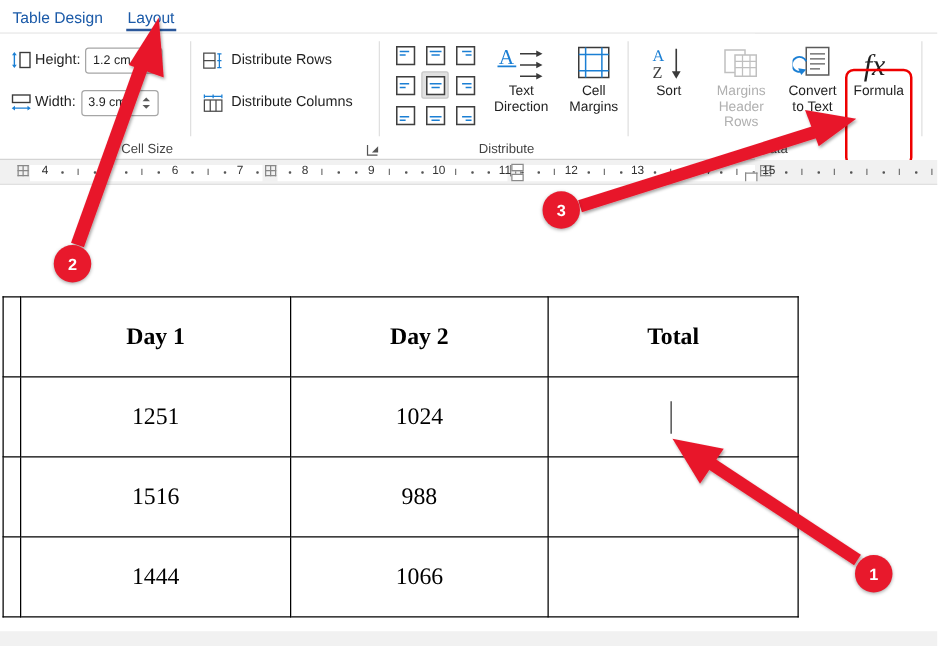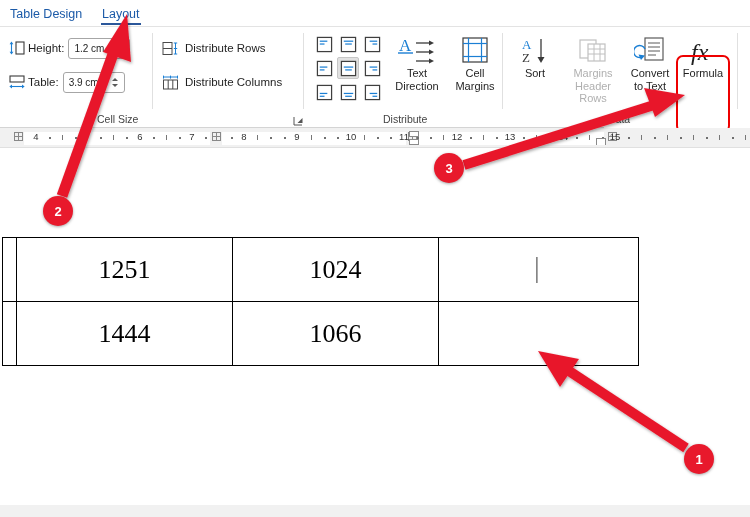--- a/index.html
+++ b/index.html
@@ -145,21 +145,21 @@
   
   .wtable{
     position:absolute; left:2px; top:89px;
     border-collapse:collapse;
     font-family:"Liberation Serif", serif;
   }
   .wtable td{
     border:1.3px solid #000;
     height:64px;
     text-align:center; vertical-align:middle;
-    font-size:26px; color:#000;
+    font-size:19px; color:#000;
     padding:0;
   }
   .wtable td.c0{ width:14px; }
   .wtable td.c1{ width:216px; }
   .wtable td.c2{ width:206px; }
   .wtable td.c3{ width:200px; }
   .wtable tr.head td{ font-weight:bold; font-size:19px; }
 
   .caret-cell{ position:relative; }
   .caret-cell::after{
@@ -217,21 +217,21 @@
 
   <div class="cellsize-row" style="left:8px; top:44px;">
     <span class="cs-icon">
       <svg viewBox="0 0 18 16" width="18" height="16">
         <rect x="2" y="2" width="14" height="6" fill="none" stroke="#3a3a3a" stroke-width="1.1"></rect>
         <line x1="3" y1="12.5" x2="15" y2="12.5" stroke="#1b7fd4" stroke-width="1.1"></line>
         <path d="M1.4 12.5 L4 10.6 L4 14.4 Z" fill="#1b7fd4"></path>
         <path d="M16.6 12.5 L14 10.6 L14 14.4 Z" fill="#1b7fd4"></path>
       </svg>
     </span>
-    <span class="cs-lab">Table:</span>
+    <span class="cs-lab">Width:</span>
     <span class="spin">
       <span class="val">3.9 cm</span>
       <span class="arrows">
         <span class="caretup"></span>
         <span class="caretdn"></span>
       </span>
     </span>
   </div>
 
   <div class="grp-sep" style="left:152px;"></div>
@@ -502,25 +502,37 @@
   <div class="rt-bar" style="left:745px;"></div>
 
   <div class="indent-top" style="left:409px; top:3px;"></div>
   <div class="indent-bot" style="left:409px; top:11px;"></div>
   <div class="indent-home" style="left:596px; top:10px;"></div>
 </div>
 
 <div class="page">
   <table class="wtable">
     <tbody>
+        <tr class="head">
+      <td class="c0"></td>
+      <td class="c1">Day 1</td>
+      <td class="c2">Day 2</td>
+      <td class="c3">Total</td>
+    </tr>
     <tr>
       <td class="c0"></td>
       <td class="c1">1251</td>
       <td class="c2">1024</td>
       <td class="c3 caret-cell"></td>
+    </tr>
+    <tr>
+      <td class="c0"></td>
+      <td class="c1">1516</td>
+      <td class="c2">988</td>
+      <td class="c3"></td>
     </tr>
     <tr>
       <td class="c0"></td>
       <td class="c1">1444</td>
       <td class="c2">1066</td>
       <td class="c3"></td>
     </tr>
   </tbody>
     </table>
 

